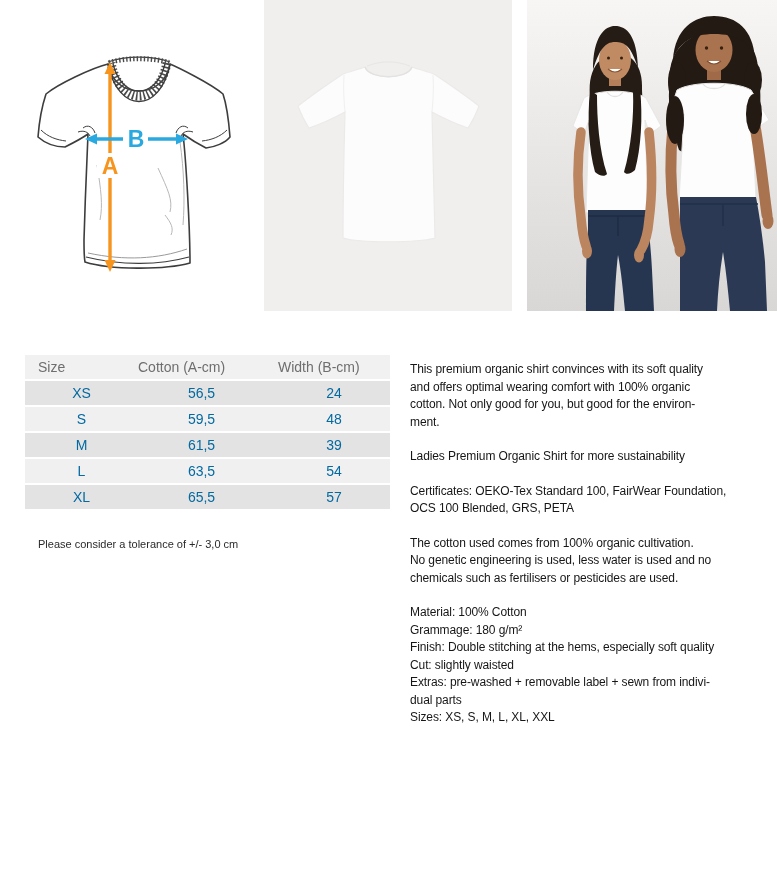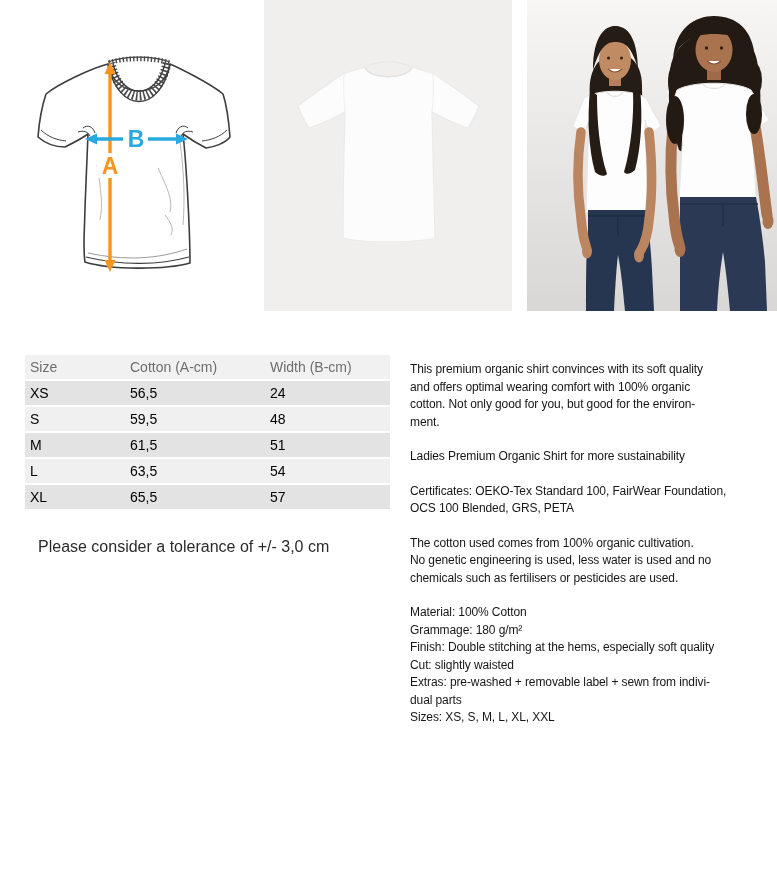--- a/index.html
+++ b/index.html
@@ -19,29 +19,29 @@
 
   
   .content-row { display:flex; margin-top:44px; }
   .left-col { margin-left:25px; width:365px; }
   .right-col { margin-left:20px; width:352px; padding-top:6px; }
 
   table.size-table { width:365px; border-collapse:separate; border-spacing:0; table-layout:fixed; }
   table.size-table col.c1 { width:100px; }
   table.size-table col.c2 { width:140px; }
   table.size-table th, table.size-table td {
-    height:26px; padding:0 0 0 5px; text-align:left; vertical-align:middle;
+    height:26px; padding:0 0 0 13px; text-align:left; vertical-align:middle;
     font-size:14px; font-weight:400; border-bottom:2px solid #ffffff;
   }
   table.size-table th { background:#f1f1f1; color:#6e6e6e; }
-  table.size-table td { color:#000000; }
+  table.size-table td { color:#0369a1;text-align:center; }
   table.size-table tbody tr:nth-child(odd) td { background:#e3e3e3; }
   table.size-table tbody tr:nth-child(even) td { background:#f0f0f0; }
 
-  .tolerance { margin:27px 0 0 13px; font-size:16px; color:#2b2b2b; }
+  .tolerance { margin:27px 0 0 13px; font-size:11px; color:#2b2b2b; }
 
   .right-col p {
     white-space:pre; font-size:12px; line-height:17.5px; color:#161616;
     letter-spacing:-0.1px; margin:0 0 17px 0;
   }
   .right-col p:last-child { margin-bottom:0; }
 </style>
 </head>
 <body>
 
@@ -181,21 +181,21 @@
           <td>24</td>
         </tr>
         <tr>
           <td>S</td>
           <td>59,5</td>
           <td>48</td>
         </tr>
         <tr>
           <td>M</td>
           <td>61,5</td>
-          <td>51</td>
+          <td>39</td>
         </tr>
         <tr>
           <td>L</td>
           <td>63,5</td>
           <td>54</td>
         </tr>
         <tr>
           <td>XL</td>
           <td>65,5</td>
           <td>57</td>

